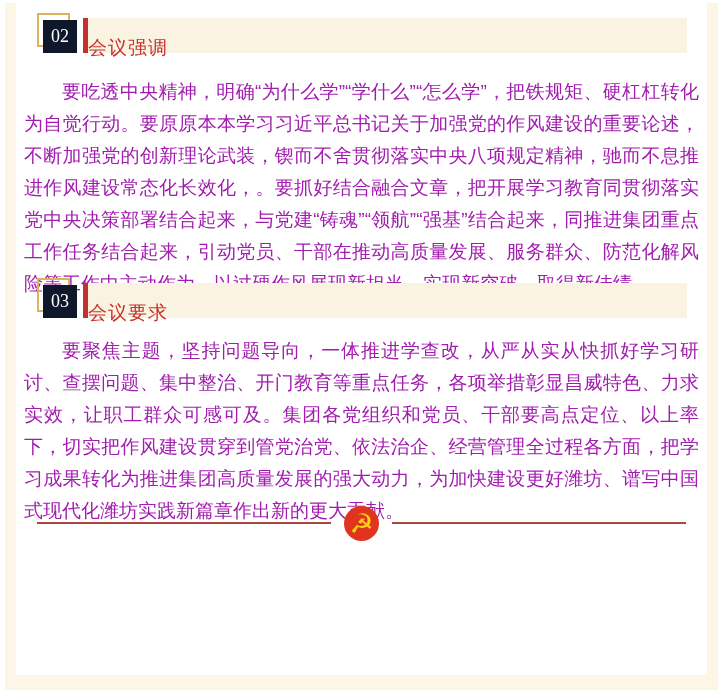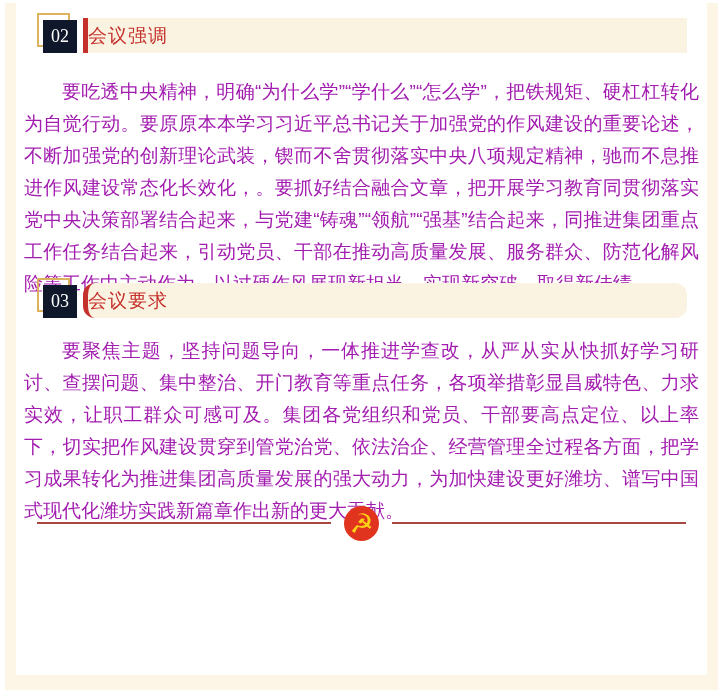--- a/index.html
+++ b/index.html
@@ -43,20 +43,21 @@
     border-left: 5px solid #c4302c;
     box-sizing: border-box;
   }
   .band .title {
     display: block;
     padding-left: 0;
     line-height: 35px;
     font-size: 19px;
     letter-spacing: 1px;
     color: #c5312d;
+    margin-top: 12px;
   }
   .gold-square {
     position: absolute;
     left: 21px;
     width: 33px;
     height: 34px;
     border: 2px solid #dcb25f;
     box-sizing: border-box;
     background: transparent;
   }
@@ -69,21 +70,21 @@
     color: #ffffff;
     font-family: "Liberation Serif", serif;
     font-size: 18px;
     display: flex;
     align-items: center;
     justify-content: center;
   }
   .band-02  { top: 18px; }
   .gold-02  { top: 13px; }
   .red-02   { top: 20px; }
-  .band-03  { top: 283px; border-radius: 12px; }
+  .band-03  { top: 283px; }
   .gold-03  { top: 278px; }
   .red-03   { top: 285px; text-align: right; }
 
   .body-para {
     position: absolute;
     left: 8px;
     width: 675px;
     margin: 0;
     font-size: 19px;
     line-height: 32px;

